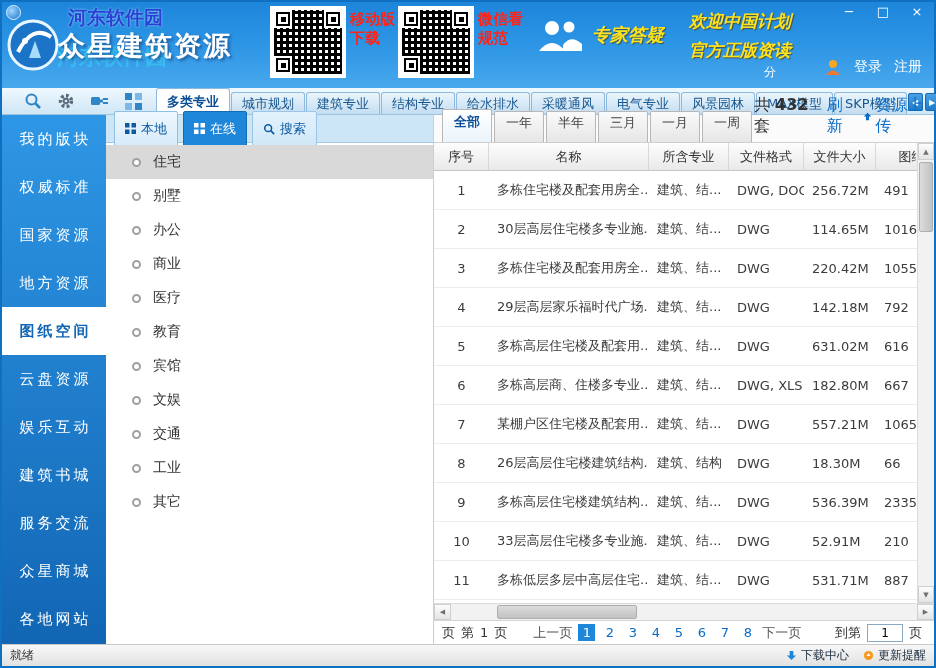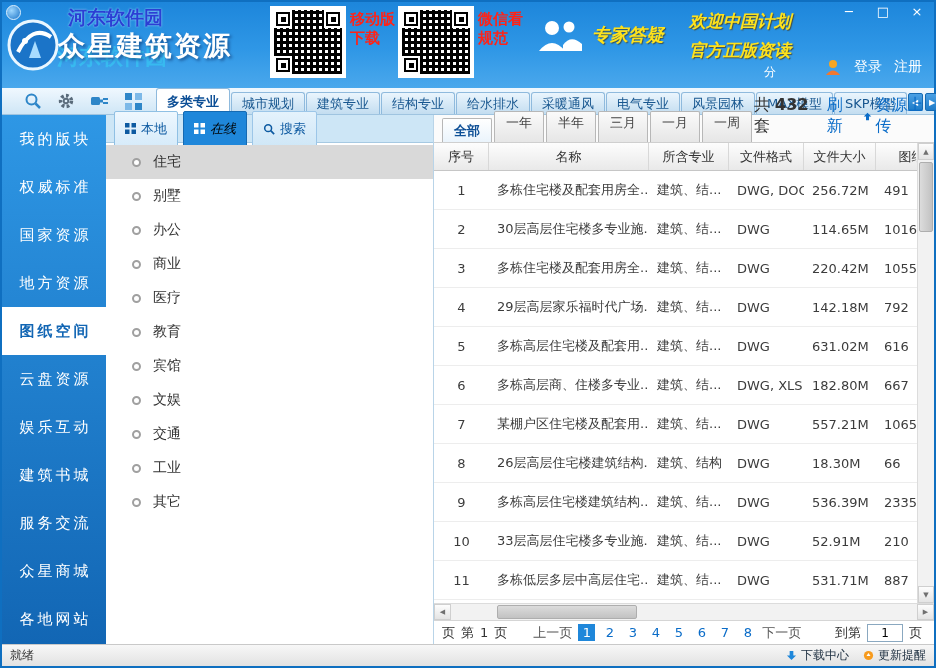--- a/index.html
+++ b/index.html
@@ -59,35 +59,35 @@
   .sidebar { width:104px; flex:none; background:linear-gradient(180deg,#2e97e5,#1266b4); display:flex; flex-direction:column; }
   .side-item { height:48px; display:flex; align-items:center; justify-content:center; color:#fff; font-size:15px;
     letter-spacing:3px; padding-left:3px; cursor:default; }
   .side-item.active { background:#fff; color:#1266b4; font-weight:bold; }
 
   .middle { width:328px; flex:none; border-right:1px solid #b9d4e8; display:flex; flex-direction:column; background:#fff; }
   .middle-tabs { height:28px; flex:none; background:#cde6f6; border-bottom:1px solid #a6c9e2;
     display:flex; align-items:center; padding-left:8px; gap:5px; }
   .mtab { height:36px; display:flex; align-items:center; gap:5px; padding:0 10px; font-size:13px; border-radius:2px; cursor:default; }
   .mtab-local { background:linear-gradient(180deg,#eef7fe,#d6ebfa); border:1px solid #8fc0e4; color:#0d5aa1; }
-  .mtab-online { background:#1f87da; border:1px solid #156ab2; color:#000000;font-style:italic; }
+  .mtab-online { background:#1f87da; border:1px solid #156ab2; color:#ffffff; }
   .mtab-search { background:linear-gradient(180deg,#e4f2fc,#cfe7f7); border:1px solid #9cc6e8; color:#0d5aa1; }
   .cat-list { flex:1; padding-top:2px; overflow:hidden; }
   .cat { height:34px; display:flex; align-items:center; padding-left:26px; gap:12px; font-size:14px; color:#333; cursor:default; }
   .cat.active { background:#d9d9d9; }
   .cat-dot { width:9px; height:9px; border-radius:50%; border:2px solid #a0a0a0; background:#fff; flex:none; }
 
   
   .main { flex:1; display:flex; flex-direction:column; min-width:0; background:#fff; }
   .filter-bar { height:28px; flex:none; display:flex; align-items:flex-end; padding:0 6px 0 8px;
     background:#fbfbfb; border-bottom:1px solid #cfcfcf; }
   .ftab { height:31px; line-height:21px; padding:0 11px; font-size:13px; color:#444; white-space:nowrap;
     background:linear-gradient(180deg,#fafafa,#e6e6e6); border:1px solid #b7b7b7; border-bottom:none;
     border-radius:2px 2px 0 0; margin-right:2px; cursor:default; }
-  .ftab.active { background:linear-gradient(180deg,#ffffff,#eaf4fc); font-weight:bold; color:#0d4f96; height:24px; line-height:24px; }
+  .ftab.active { background:linear-gradient(180deg,#ffffff,#eaf4fc); font-weight:bold; color:#0d4f96; height:33px; line-height:24px; }
   .filter-right { margin-left:auto; display:flex; align-items:center; gap:10px; font-size:16px; color:#333; padding-bottom:5px; }
   .count-num { font-weight:bold; }
   .blue-link { color:#0a6cc8; cursor:default; display:flex; align-items:center; gap:3px; }
 
   .table-zone { flex:1; display:flex; min-height:0; }
   .table-view { flex:1; overflow:hidden; }
   .table-inner { width:540px; }
   .ghead { height:28px; display:grid; grid-template-columns:55px 160px 80px 75px 72px 98px;
     background:linear-gradient(180deg,#fdfdfd,#e9e9e9); border-bottom:1px solid #c6c6c6; }
   .hc { font-size:13px; color:#333; display:flex; align-items:center; justify-content:center;

